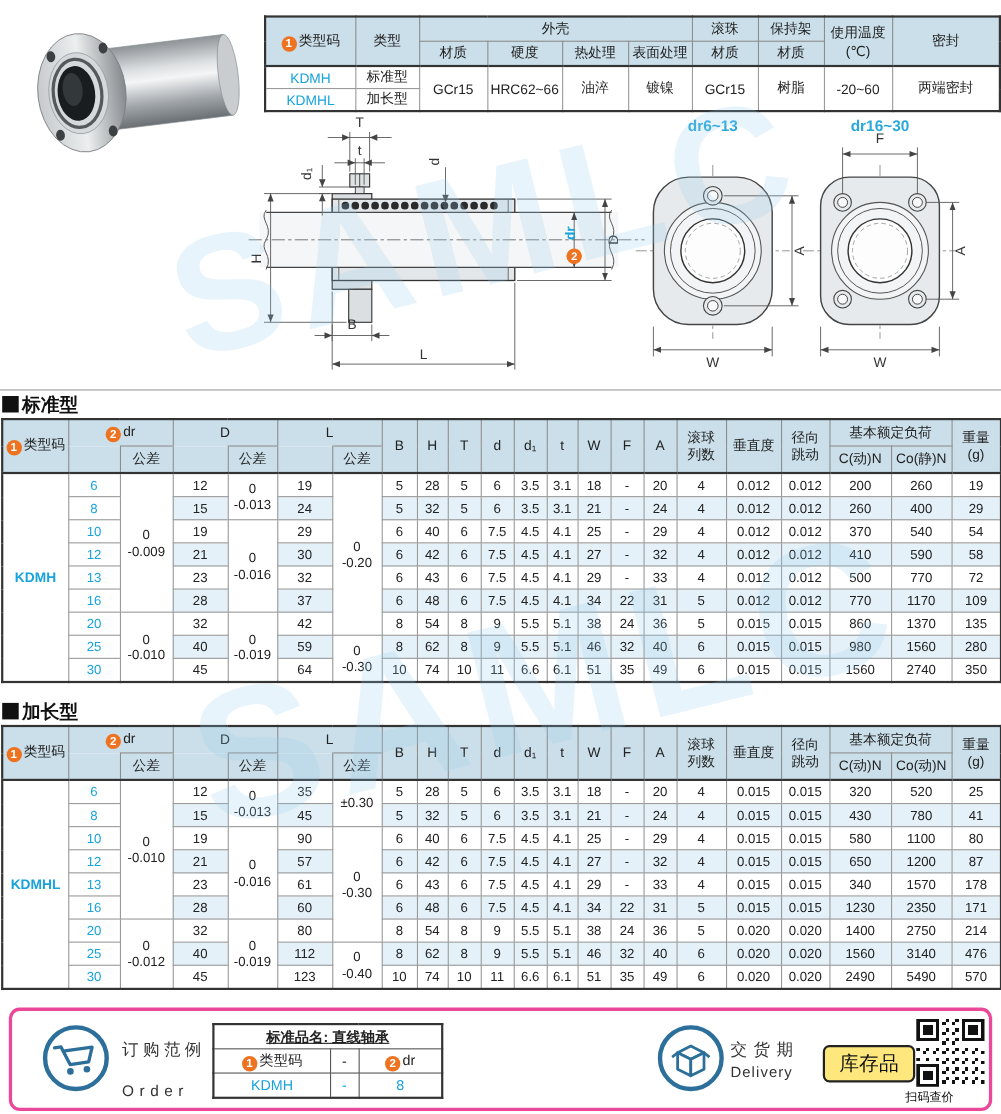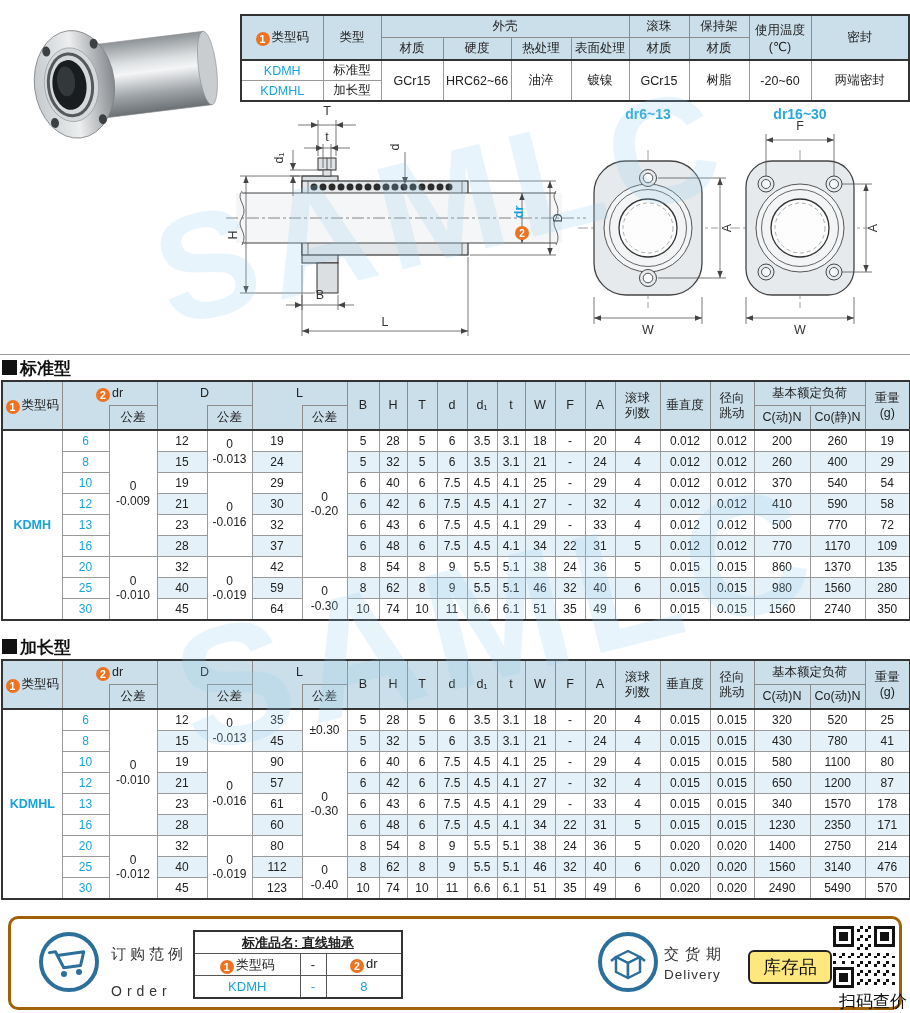--- a/index.html
+++ b/index.html
@@ -33,36 +33,36 @@
   .spec td.z{background:#e4f1f8;}
   .spec td.codecell{color:#19a3dc;font-weight:bold;font-size:12.5px;}
   .spec td.drv{color:#19a3dc;}
 
   .bdg{display:inline-block;width:14px;height:14px;border-radius:50%;background:#ee7321;
        color:#fff;font-size:10.5px;line-height:14px;text-align:center;margin-right:2px;
        vertical-align:-2px;font-weight:bold;}
 
   
   .order-box{position:absolute;left:8px;top:916px;width:888px;height:88px;
-       border:3px solid #a16207;border-radius:10px;}
+       border:3px solid #ec4899;border-radius:10px;}
   .ic{position:absolute;}
   .otxt{position:absolute;left:100px;top:26px;color:#333;}
   .otxt .l1{font-size:15px;letter-spacing:4px;}
   .otxt .l2{font-size:14px;letter-spacing:5px;margin-top:19px;}
   .dtxt{position:absolute;left:653px;top:26px;color:#333;}
   .dtxt .l1{font-size:15px;letter-spacing:6px;}
   .dtxt .l2{font-size:13.5px;letter-spacing:1px;margin-top:3px;}
   .otbl{position:absolute;left:182px;top:11px;border-collapse:collapse;border:2px solid #333;
        font-size:13px;table-layout:fixed;}
   .otbl td{border:1px solid #555;text-align:center;height:21px;padding:0 4px;}
   .otbl .oh{font-weight:bold;text-decoration:underline;}
   .stock{position:absolute;left:737px;top:31px;background:#fee87e;border:2px solid #222;
        border-radius:6px;font-size:18px;padding:3px 13px;color:#111;}
   .qr{position:absolute;left:822px;top:7px;width:62px;height:62px;}
-  .qrcap{position:absolute;left:812px;top:71px;font-size:17px;color:#111;width:84px;text-align:right;}
+  .qrcap{position:absolute;left:812px;top:71px;font-size:11px;color:#111;width:84px;text-align:left;}
 
   
   .wm{position:absolute;font-weight:bold;color:rgba(150,205,235,.22);
       transform:rotate(-14deg);letter-spacing:10px;pointer-events:none;z-index:9;}
   .wm1{left:150px;top:120px;font-size:150px;}
   .wm2{left:170px;top:520px;font-size:170px;}
 
   svg text{font-family:"Liberation Sans","DejaVu Sans",sans-serif;}
 </style>
 </head>

